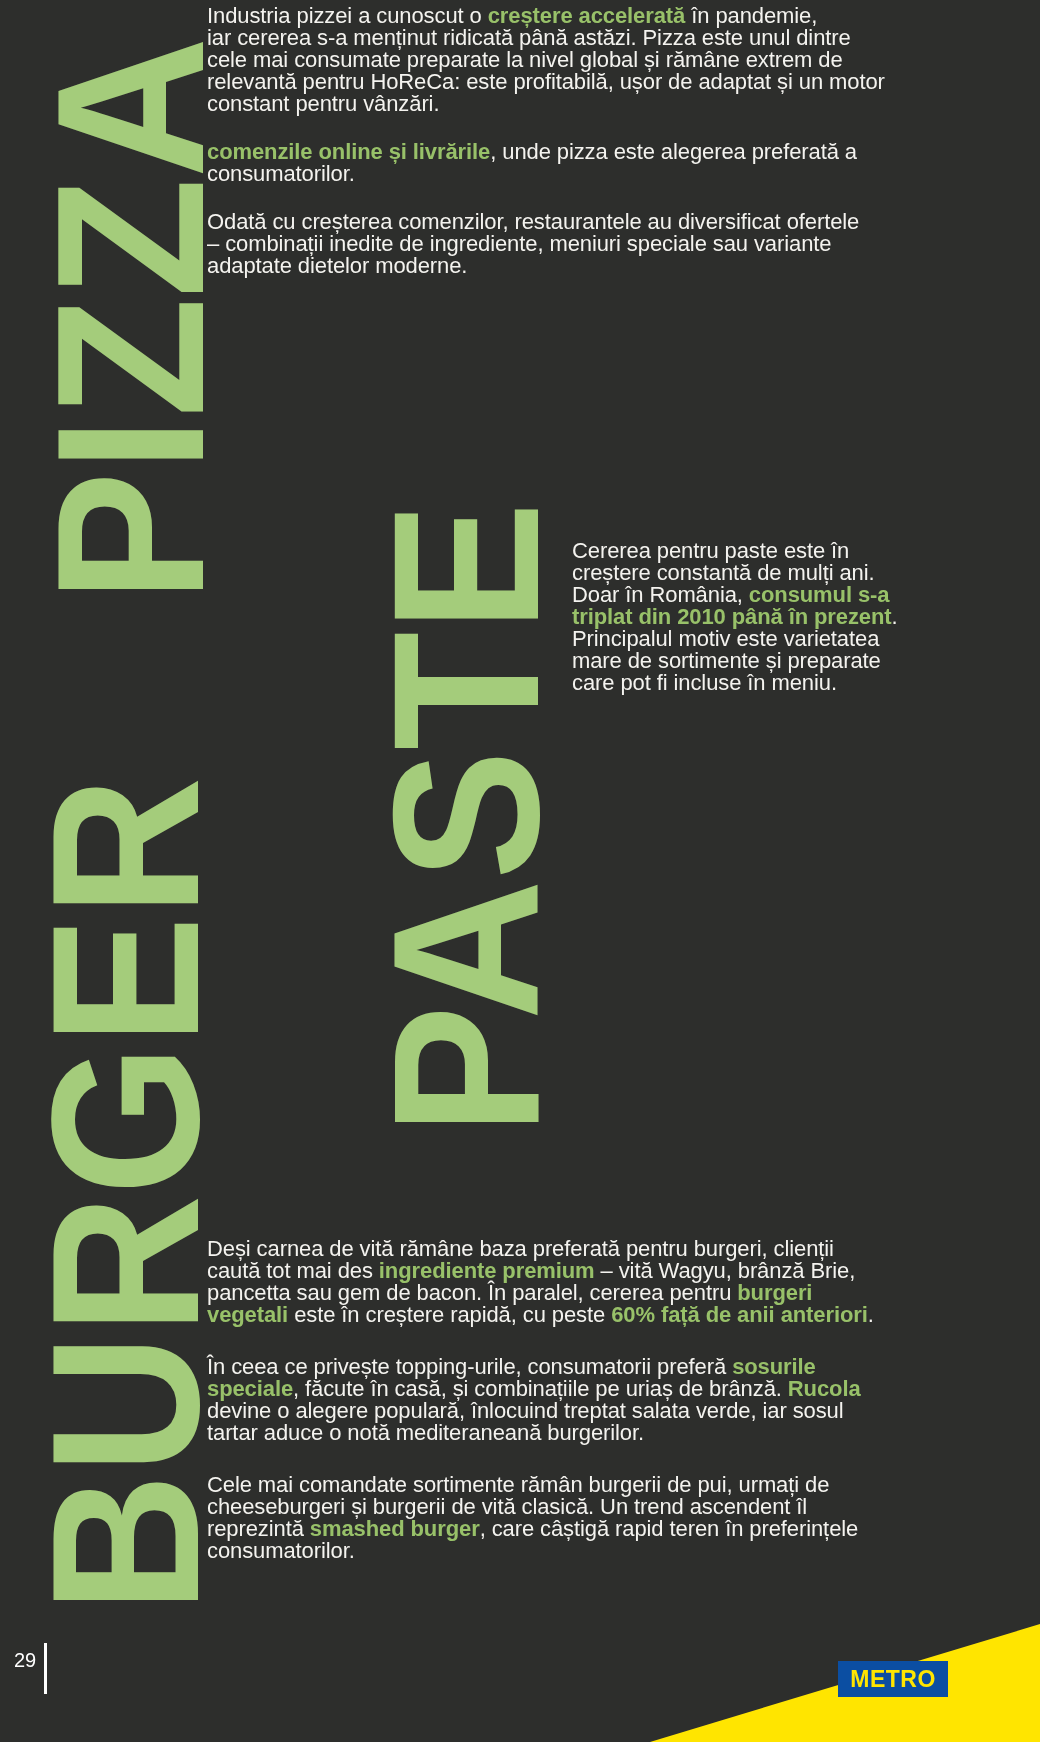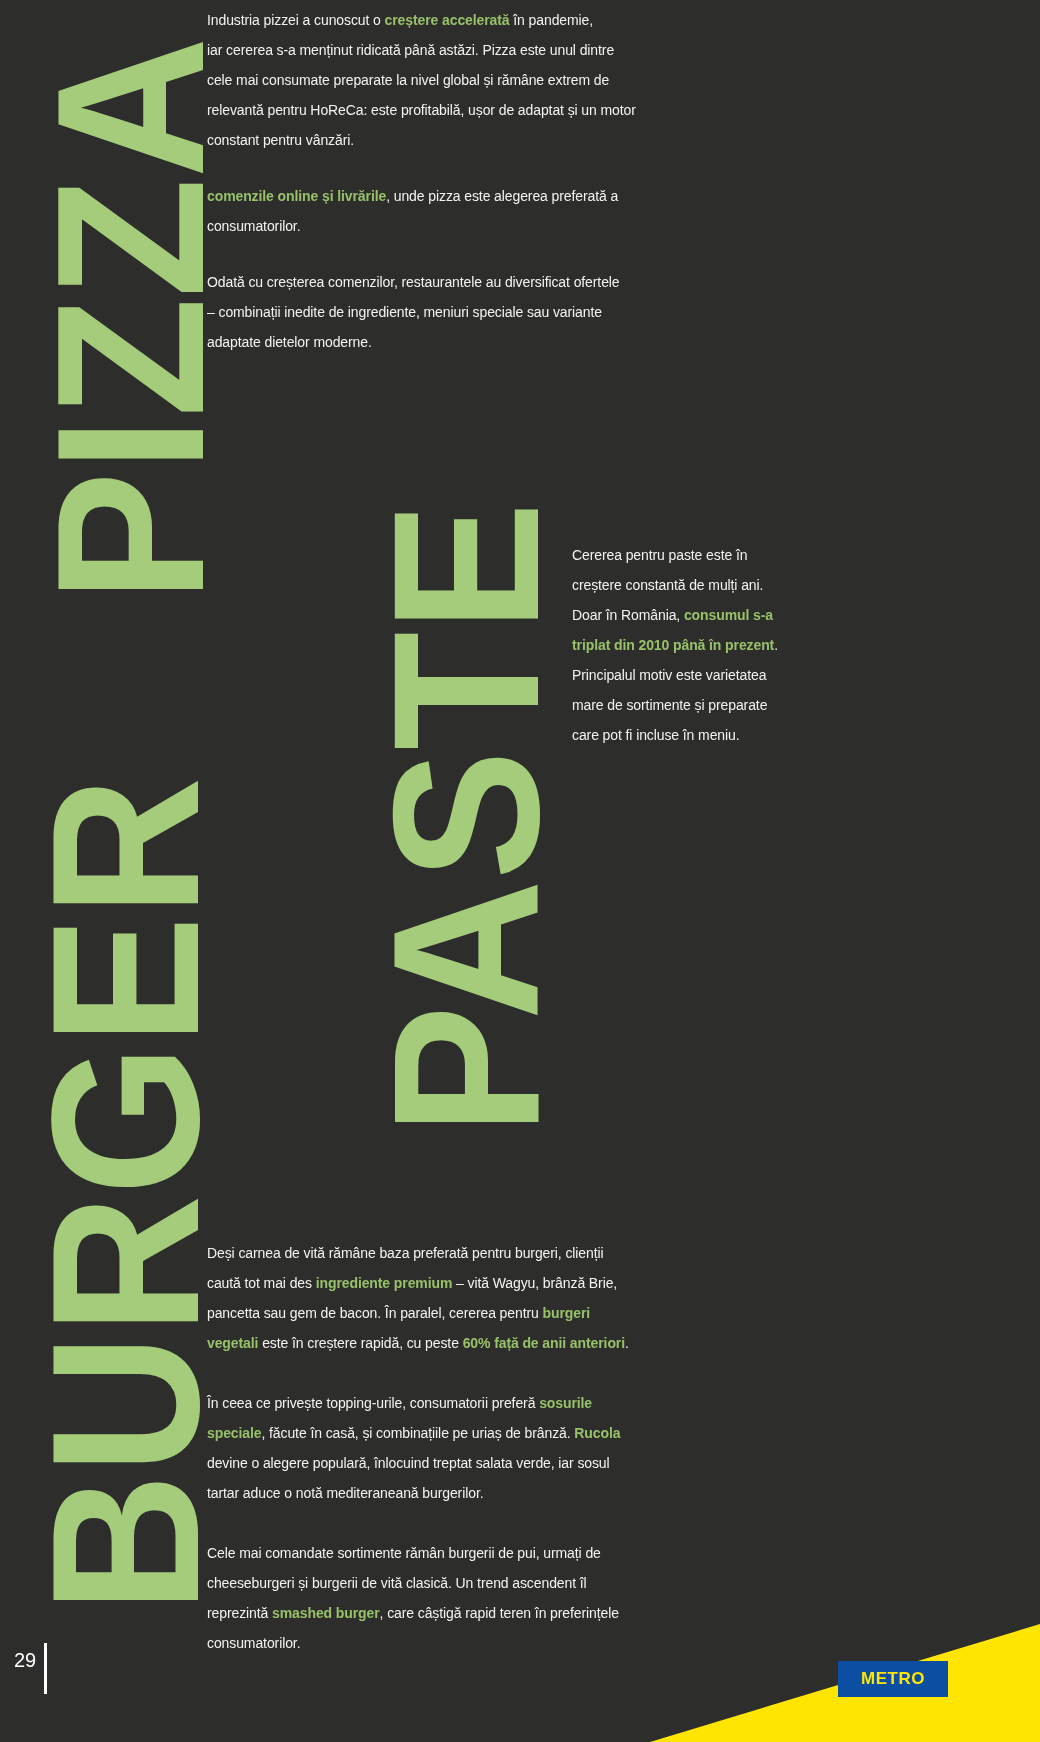--- a/index.html
+++ b/index.html
@@ -31,22 +31,22 @@
     pointer-events: none;
   }
   .bigword {
     font-family: "Liberation Sans", sans-serif;
     font-weight: bold;
     fill: var(--green, #a4cc7b);
   }
   .col {
     position: absolute;
     color: var(--text, #f4f3ef);
-    font-size: 14px;
-    line-height: 30px;
+    font-size: 22px;
+    line-height: 22px;
     letter-spacing: -0.1px;
   }
   .col .para {
     margin: 0;
     white-space: pre-wrap;
   }
   .pizza-col   { left: 207px; top: 5px;    width: 720px; }
   .paste-col   { left: 572px; top: 540px;  width: 430px; }
   .burger-col  { left: 207px; top: 1238px; width: 720px; }
   .pizza-col .para  { margin-bottom: 26px; }
@@ -80,21 +80,21 @@
     left: 838px; top: 1661px;
     width: 110px; height: 36px;
     background: var(--metro-blue, #0b4ea2);
     display: flex;
     align-items: center;
     justify-content: center;
   }
   .metro-logo .logo-text {
     color: var(--metro-yellow, #ffe500);
     font-weight: bold;
-    font-size: 17px;
+    font-size: 23px;
     letter-spacing: 0.5px;
     font-family: "Liberation Sans", sans-serif;
   }
 </style>
 </head>
 <body>
 
 <div class="page">
 
   <svg class="words-layer" viewBox="0 0 1040 1742" width="1040" height="1742" aria-hidden="true">

